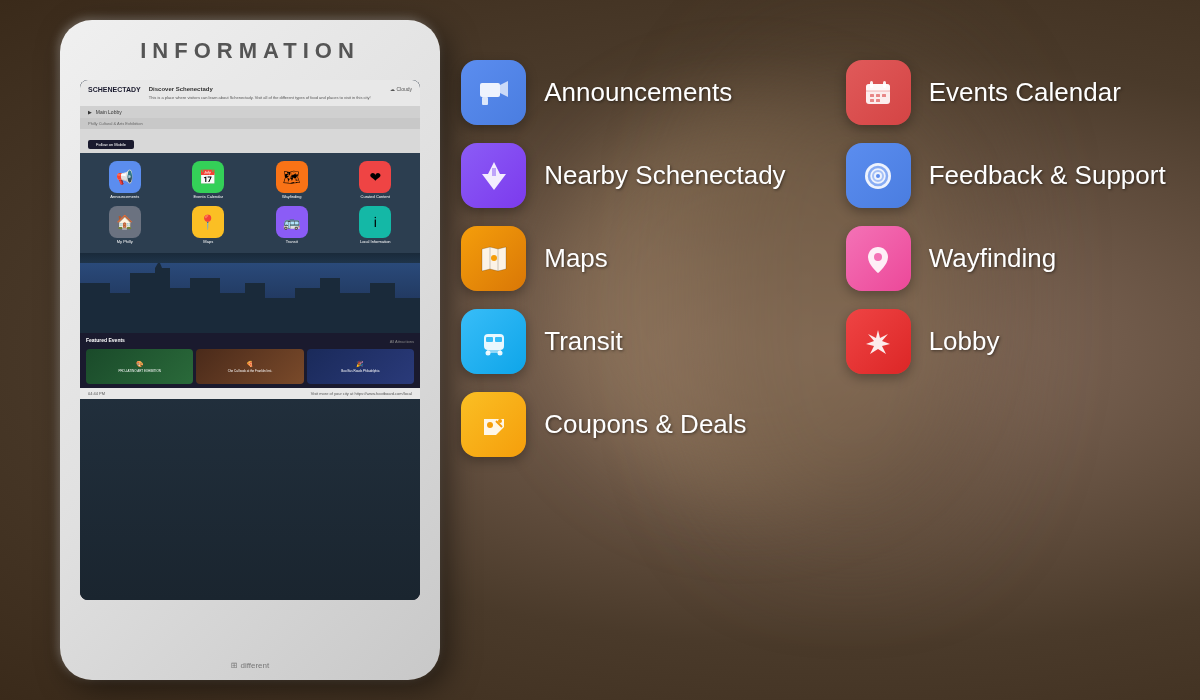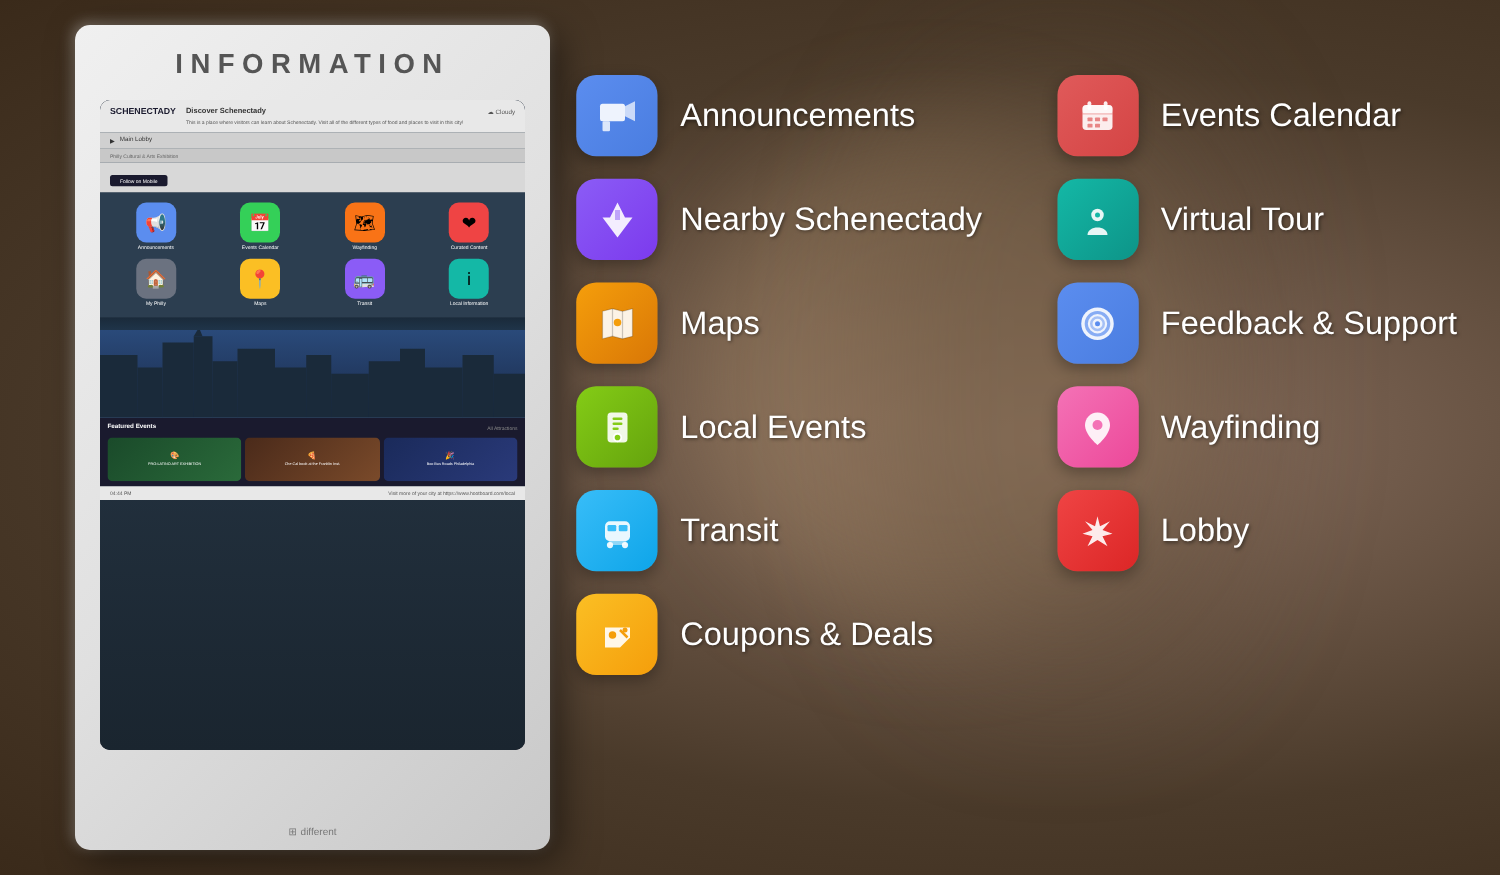--- a/index.html
+++ b/index.html
@@ -45,21 +45,21 @@
       left: 60px;
       top: 20px;
       width: 380px;
       height: 660px;
     }
 
     .kiosk-body {
       position: absolute;
       inset: 0;
       background: linear-gradient(135deg, #f0f0f0 0%, #e0e0e0 50%, #c8c8c8 100%);
-      border-radius: 12px;
+      border-radius: 32px;
       box-shadow: 8px 8px 30px rgba(0,0,0,0.5), -2px -2px 10px rgba(255,255,255,0.3);
     }
 
     .kiosk-title {
       position: absolute;
       top: 18px;
       left: 50%;
       transform: translateX(-50%);
       font-size: 22px;
       font-weight: 900;
@@ -471,32 +471,20 @@
         <svg width="36" height="36" viewBox="0 0 36 36" fill="none">
           <path d="M6 8 L14 6 L22 8 L30 6 L30 28 L22 30 L14 28 L6 30 Z" fill="white" opacity="0.9" stroke="rgba(0,0,0,0.2)" stroke-width="1"></path>
           <path d="M14 6 L14 28" stroke="rgba(0,0,0,0.2)" stroke-width="1"></path>
           <path d="M22 8 L22 30" stroke="rgba(0,0,0,0.2)" stroke-width="1"></path>
           <circle cx="18" cy="17" r="3" fill="#f59e0b"></circle>
         </svg>
       </div>
       <span class="menu-label">Maps</span>
     </div>
 
-    <div class="menu-item">
-      <div class="menu-icon ic-lime">
-        <svg width="36" height="36" viewBox="0 0 36 36" fill="none">
-          <rect x="10" y="6" width="16" height="24" rx="3" fill="white" opacity="0.9"></rect>
-          <rect x="14" y="10" width="8" height="2" rx="1" fill="#84cc16"></rect>
-          <rect x="14" y="14" width="8" height="2" rx="1" fill="#84cc16"></rect>
-          <rect x="14" y="18" width="5" height="2" rx="1" fill="#84cc16"></rect>
-          <circle cx="18" cy="26" r="3" fill="#84cc16" stroke="white" stroke-width="1.5"></circle>
-        </svg>
-      </div>
-      <span class="menu-label">Local Events</span>
-    </div>
 
     <div class="menu-item">
       <div class="menu-icon ic-sky">
         <svg width="36" height="36" viewBox="0 0 36 36" fill="none">
           <rect x="8" y="10" width="20" height="16" rx="4" fill="white" opacity="0.9"></rect>
           <rect x="10" y="13" width="7" height="5" rx="1" fill="#38bdf8"></rect>
           <rect x="19" y="13" width="7" height="5" rx="1" fill="#38bdf8"></rect>
           <circle cx="12" cy="29" r="2.5" fill="white" opacity="0.9"></circle>
           <circle cx="24" cy="29" r="2.5" fill="white" opacity="0.9"></circle>
           <rect x="11" y="26" width="14" height="3" fill="white" opacity="0.5"></rect>
@@ -532,30 +520,20 @@
           <rect x="10" y="19" width="4" height="3" rx="0.5" fill="#e05a5a" opacity="0.7"></rect>
           <rect x="16" y="19" width="4" height="3" rx="0.5" fill="#e05a5a" opacity="0.7"></rect>
           <rect x="22" y="19" width="4" height="3" rx="0.5" fill="#e05a5a" opacity="0.7"></rect>
           <rect x="10" y="24" width="4" height="3" rx="0.5" fill="#e05a5a" opacity="0.7"></rect>
           <rect x="16" y="24" width="4" height="3" rx="0.5" fill="#e05a5a" opacity="0.7"></rect>
         </svg>
       </div>
       <span class="menu-label">Events Calendar</span>
     </div>
 
-    <div class="menu-item">
-      <div class="menu-icon ic-teal">
-        <svg width="36" height="36" viewBox="0 0 36 36" fill="none">
-          <circle cx="18" cy="14" r="5" fill="white" opacity="0.9"></circle>
-          <path d="M10 30 C10 22 26 22 26 30" fill="white" opacity="0.9"></path>
-          <circle cx="18" cy="14" r="2" fill="#14b8a6"></circle>
-        </svg>
-      </div>
-      <span class="menu-label">Virtual Tour</span>
-    </div>
 
     <div class="menu-item">
       <div class="menu-icon ic-blue">
         <svg width="36" height="36" viewBox="0 0 36 36" fill="none">
           <circle cx="18" cy="18" r="13" fill="white" opacity="0.9"></circle>
           <circle cx="18" cy="18" r="9" fill="none" stroke="#5b8def" stroke-width="2.5" opacity="0.7"></circle>
           <circle cx="18" cy="18" r="5" fill="none" stroke="#5b8def" stroke-width="2" opacity="0.5"></circle>
           <circle cx="18" cy="18" r="2" fill="#5b8def"></circle>
         </svg>
       </div>

